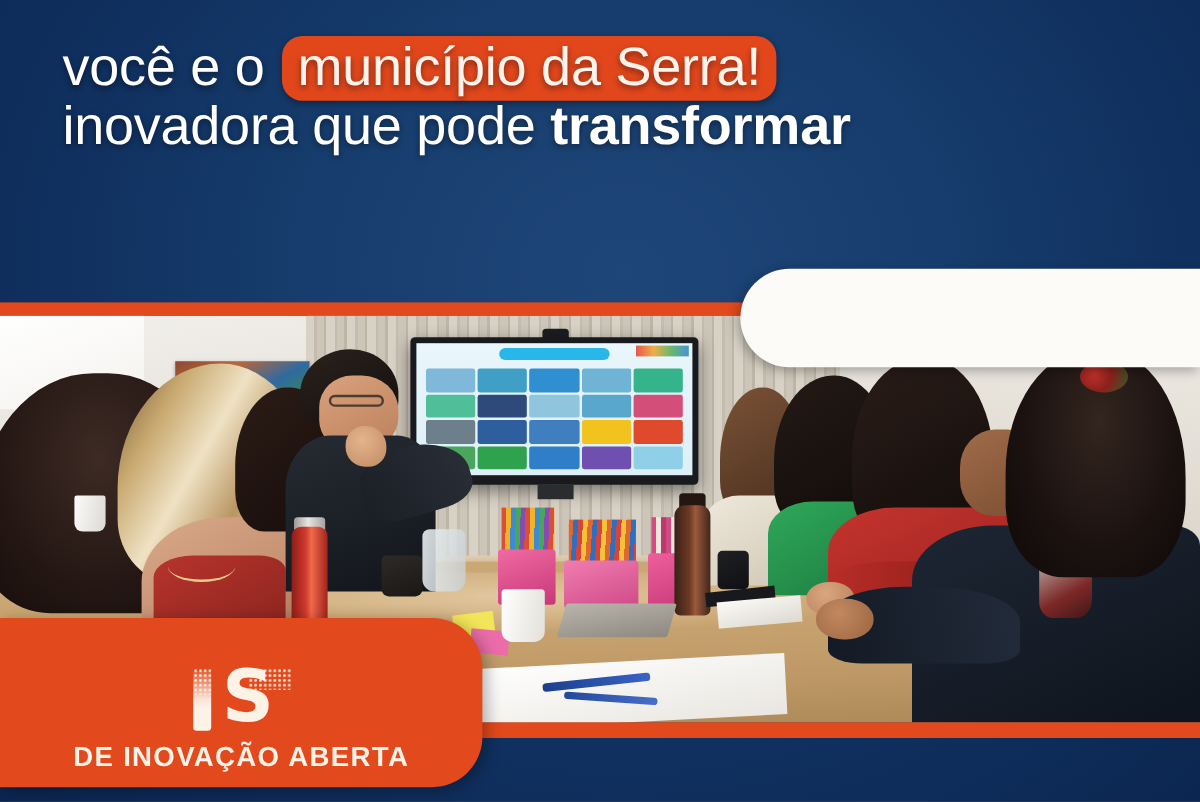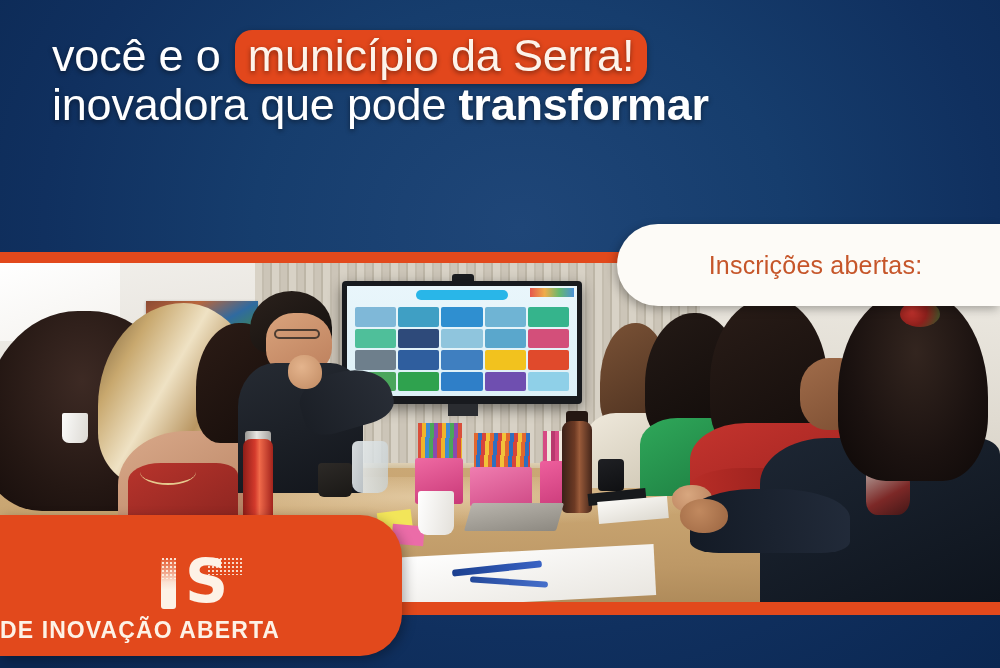--- a/index.html
+++ b/index.html
@@ -324,20 +324,21 @@
     color:#fbe9d6;
     font-size:31px;
     font-weight:400;
     letter-spacing:2.5px;
     font-family:"DejaVu Sans", sans-serif;
     display:block;
   }
   .wm-2 { margin-top:1px; }
   .aberta {
     position:absolute; left:0; right:0; bottom:12px;
+    text-align:center;
     color:#fdf2e6;
     font-size:23px; font-weight:700;
     letter-spacing:1.1px;
   }
 </style>
 </head>
 <body>
 
 <div class="banner">
 
@@ -441,21 +442,20 @@
     <div class="ph cup-white1"></div>
     <div class="ph phone"></div>
     <div class="ph notebook"></div>
     <div class="ph paper-big"></div>
     <div class="ph pen-blue1"></div>
     <div class="ph pen-blue2"></div>
     <div class="ph paper-l"></div>
   </div>
 
   <div class="date-pill">
-    <div class="date-label">Inscrições abertas:</div>
   </div>
 
   <div class="logo-panel">
     <div class="lock-row">
       <div class="is-mark">
         <div class="is-i"></div>
         <div class="is-i-dots"></div>
         <div class="is-s">S</div>
         <div class="is-s-dots"></div>
       </div>

